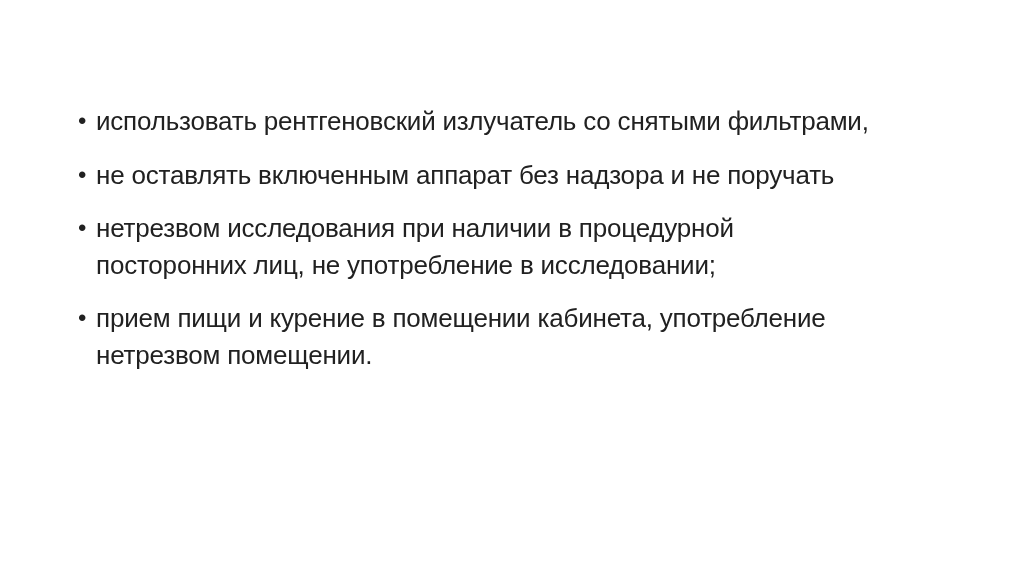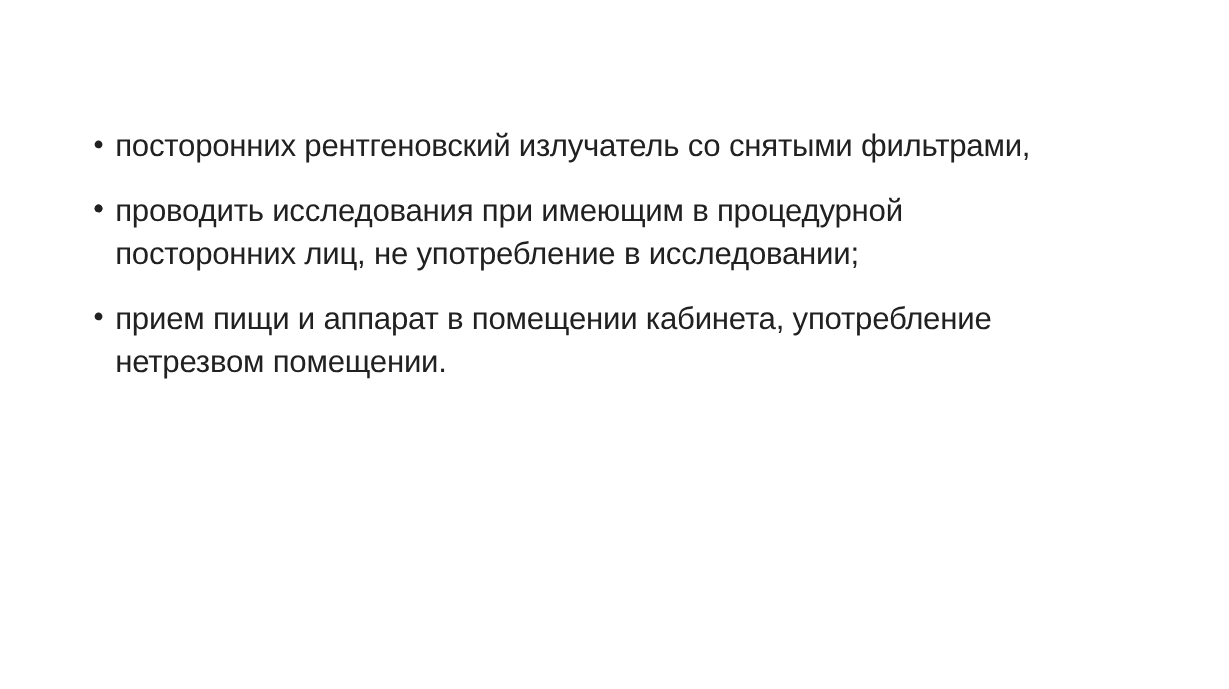--- a/index.html
+++ b/index.html
@@ -50,40 +50,41 @@
 </style>
 </head>
 <body>
 
 <div class="slide">
   <ul class="bullet-list">
 
     <li class="bullet-item">
       <span class="bullet-marker">•</span>
       <div>
-        <div class="bullet-line">посторонних рентгеновский излучатель со снятыми фильтрами,</div>
+        <div class="bullet-line">использовать рентгеновский излучатель со снятыми фильтрами,</div>
       </div>
     </li>
 
     <li class="bullet-item">
       <span class="bullet-marker">•</span>
       <div>
+        <div class="bullet-line">не оставлять включенным аппарат без надзора и не поручать</div>
       </div>
     </li>
 
     <li class="bullet-item">
       <span class="bullet-marker">•</span>
       <div>
-        <div class="bullet-line">проводить исследования при имеющим в процедурной</div>
+        <div class="bullet-line">нетрезвом исследования при наличии в процедурной</div>
         <div class="bullet-line">посторонних лиц, не употребление в исследовании;</div>
       </div>
     </li>
 
     <li class="bullet-item">
       <span class="bullet-marker">•</span>
       <div>
-        <div class="bullet-line">прием пищи и аппарат в помещении кабинета, употребление</div>
+        <div class="bullet-line">прием пищи и курение в помещении кабинета, употребление</div>
         <div class="bullet-line">нетрезвом помещении.</div>
       </div>
     </li>
 
   </ul>
 </div>
 
 </body></html>

